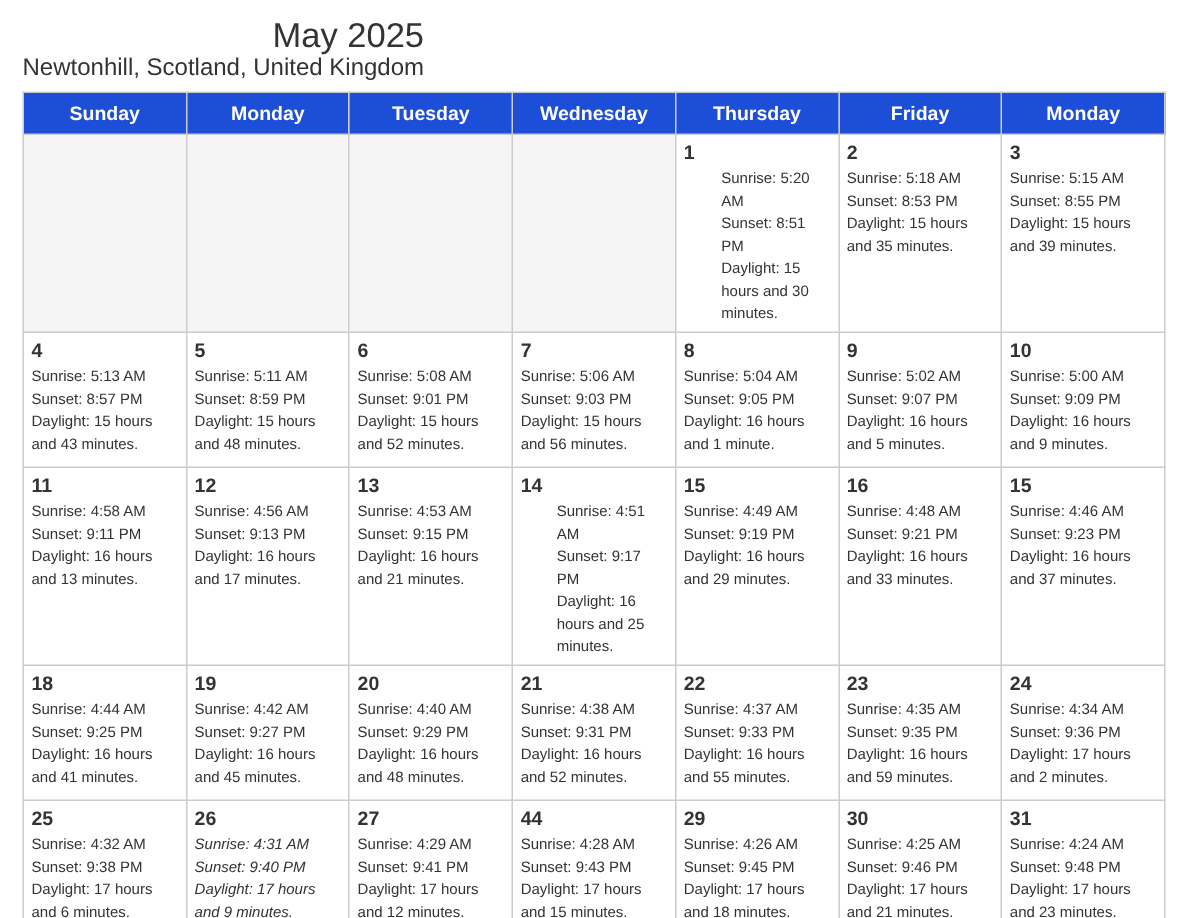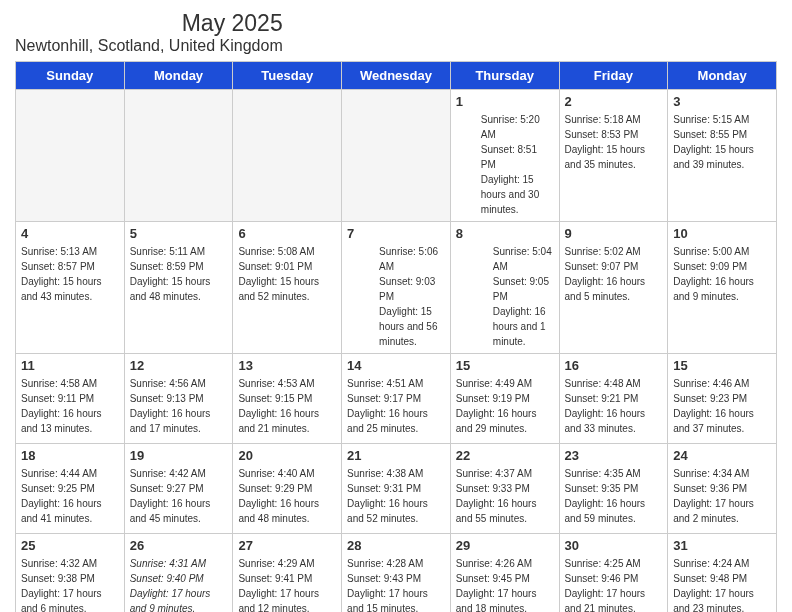--- a/index.html
+++ b/index.html
@@ -153,27 +153,27 @@
 Daylight: 15 hours and 48 minutes.</div>
         </td>
         <td>
           <div class="day-number">6</div>
           <div class="day-info" style="white-space: pre-line;">Sunrise: 5:08 AM
 Sunset: 9:01 PM
 Daylight: 15 hours and 52 minutes.</div>
         </td>
         <td>
           <div class="day-number">7</div>
-          <div class="day-info" style="white-space: pre-line; margin-left: 32px;">Sunrise: 5:06 AM
+          <div class="day-info" style="white-space: pre-line;">Sunrise: 5:06 AM
 Sunset: 9:03 PM
 Daylight: 15 hours and 56 minutes.</div>
         </td>
         <td>
           <div class="day-number">8</div>
-          <div class="day-info" style="white-space: pre-line; margin-left: 37px;">Sunrise: 5:04 AM
+          <div class="day-info" style="white-space: pre-line;">Sunrise: 5:04 AM
 Sunset: 9:05 PM
 Daylight: 16 hours and 1 minute.</div>
         </td>
         <td>
           <div class="day-number">9</div>
           <div class="day-info" style="white-space: pre-line;">Sunrise: 5:02 AM
 Sunset: 9:07 PM
 Daylight: 16 hours and 5 minutes.</div>
         </td>
         <td>
@@ -197,21 +197,21 @@
 Daylight: 16 hours and 17 minutes.</div>
         </td>
         <td>
           <div class="day-number">13</div>
           <div class="day-info" style="white-space: pre-line;">Sunrise: 4:53 AM
 Sunset: 9:15 PM
 Daylight: 16 hours and 21 minutes.</div>
         </td>
         <td>
           <div class="day-number">14</div>
-          <div class="day-info" style="white-space: pre-line;">Sunrise: 4:51 AM
+          <div class="day-info" style="white-space: pre-line; margin-left: 24px;">Sunrise: 4:51 AM
 Sunset: 9:17 PM
 Daylight: 16 hours and 25 minutes.</div>
         </td>
         <td>
           <div class="day-number">15</div>
           <div class="day-info" style="white-space: pre-line;">Sunrise: 4:49 AM
 Sunset: 9:19 PM
 Daylight: 16 hours and 29 minutes.</div>
         </td>
         <td>
@@ -284,21 +284,21 @@
 Sunset: 9:40 PM
 Daylight: 17 hours and 9 minutes.</div>
         </td>
         <td>
           <div class="day-number">27</div>
           <div class="day-info" style="white-space: pre-line;">Sunrise: 4:29 AM
 Sunset: 9:41 PM
 Daylight: 17 hours and 12 minutes.</div>
         </td>
         <td>
-          <div class="day-number">28</div>
+          <div class="day-number">44</div>
           <div class="day-info" style="white-space: pre-line;">Sunrise: 4:28 AM
 Sunset: 9:43 PM
 Daylight: 17 hours and 15 minutes.</div>
         </td>
         <td>
           <div class="day-number">29</div>
           <div class="day-info" style="white-space: pre-line;">Sunrise: 4:26 AM
 Sunset: 9:45 PM
 Daylight: 17 hours and 18 minutes.</div>
         </td>

